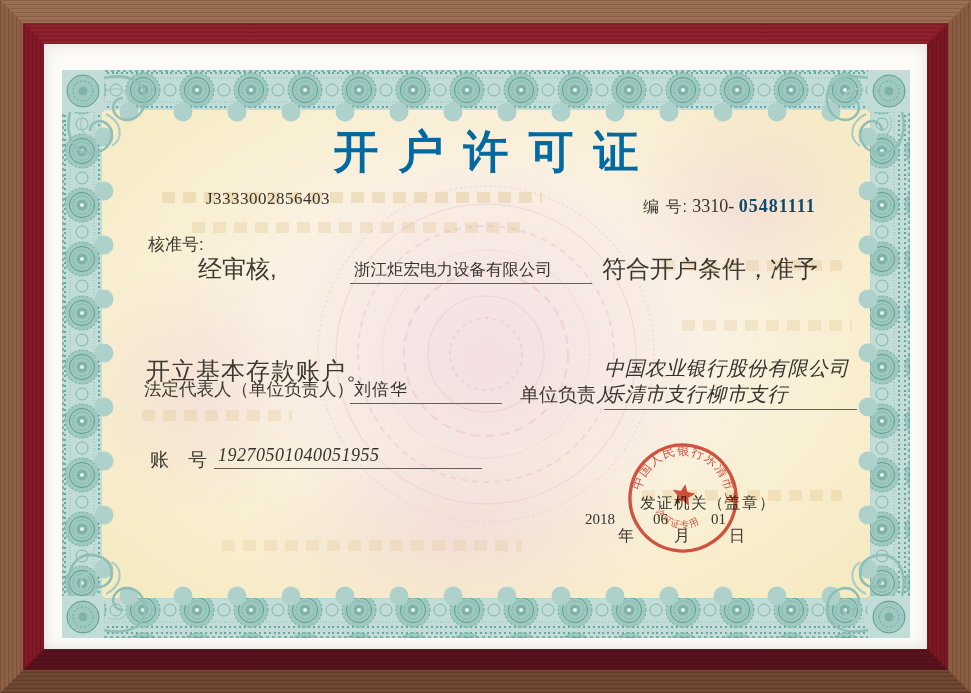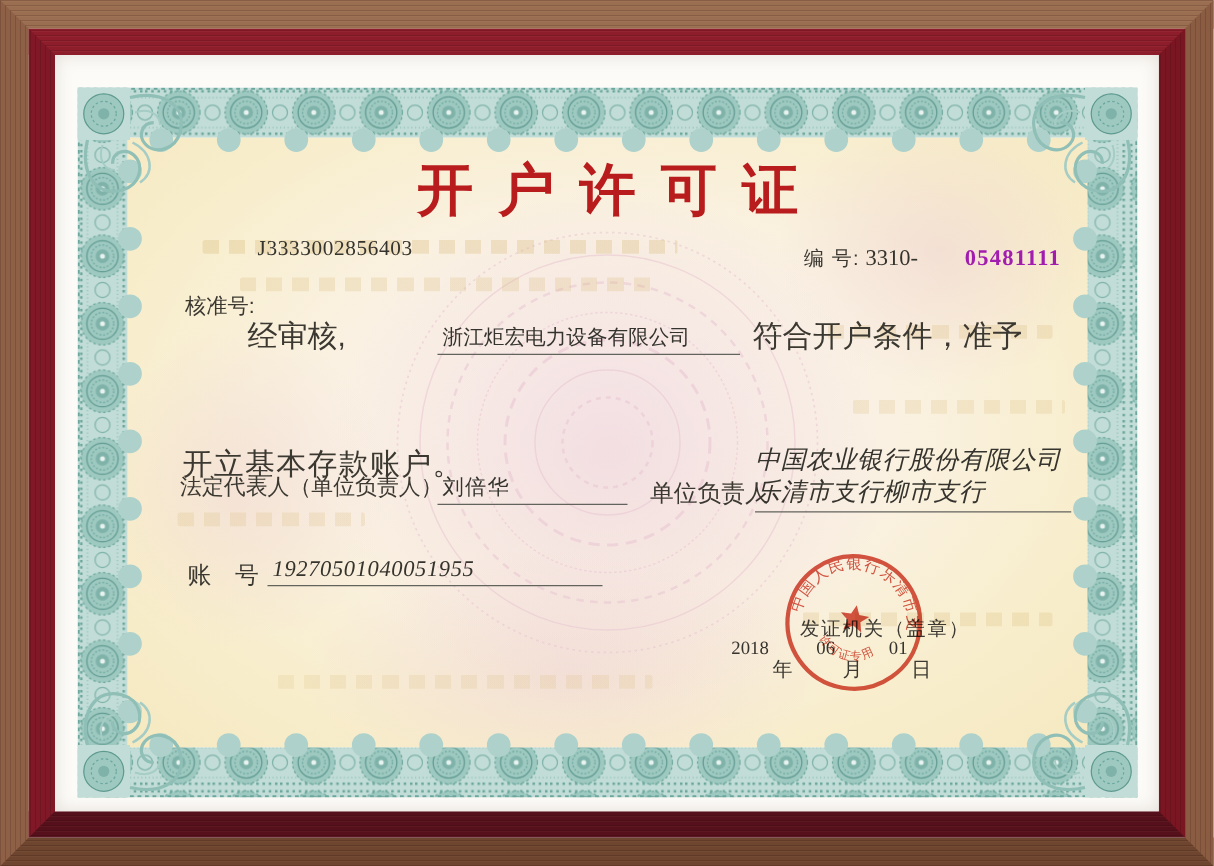--- a/index.html
+++ b/index.html
@@ -25,23 +25,23 @@
   .mat{position:absolute;inset:44px;background:#fcfbf8;box-shadow:inset 0 0 14px rgba(120,90,70,.18);}
   .cream{position:absolute;left:102px;top:110px;width:768px;height:488px;
     background:radial-gradient(ellipse at 50% 46%, #fbf4f0 0%, #faf1e2 42%, #f8eecd 72%, #f5e9c0 100%);}
   .wm-blob{position:absolute;border-radius:50%;pointer-events:none;}
   .wm-row{position:absolute;height:11px;border-radius:2px;pointer-events:none;
     background:repeating-linear-gradient(to right,rgba(214,182,116,.30) 0 13px,transparent 13px 21px);}
   
   .txt{position:absolute;white-space:nowrap;}
   .serif{font-family:"Liberation Serif",serif;}
   .title{font-family:Liberation Serif, serif;font-weight:700;font-size:45px;
-    letter-spacing:20px;color:#b91c1c;text-align:center;}
+    letter-spacing:20px;color:#0369a1;text-align:center;}
   .lbl{color:#3b3831;}
-  .red{color:#a21caf;margin-left:33px;}
+  .red{color:#0c4a6e;}
   .field{position:absolute;border-bottom:1px solid #63635e;box-sizing:border-box;}
   .field .val{position:absolute;left:4px;bottom:2px;white-space:nowrap;}
   .bank-field .val{position:static;display:block;white-space:normal;word-break:break-all;
     line-height:1.28;padding-bottom:2px;}
   svg{display:block;}
   .seal-svg{position:absolute;left:604px;top:419px;mix-blend-mode:multiply;opacity:.85;}
 </style>
 </head>
 <body>
 

